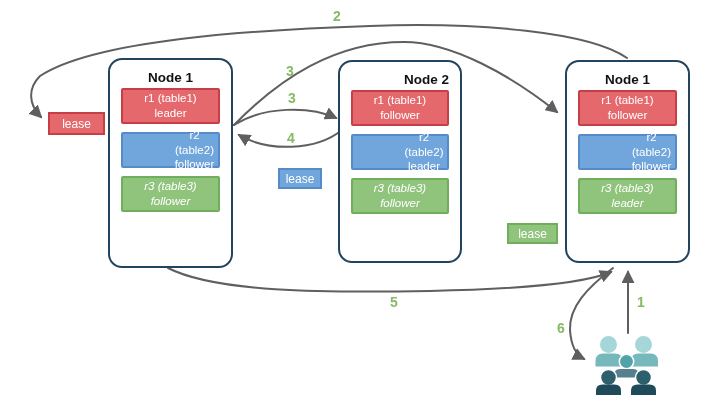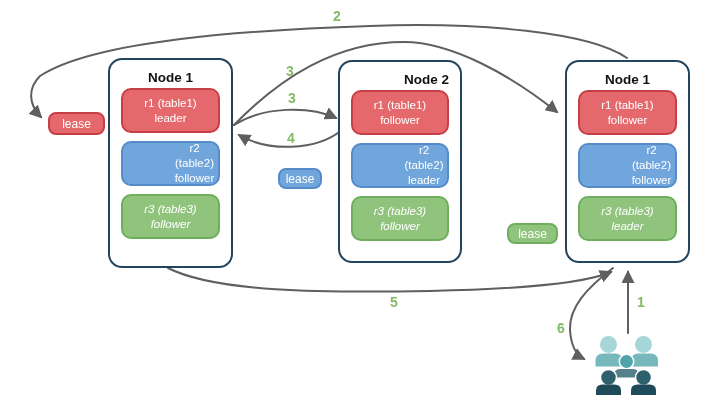--- a/index.html
+++ b/index.html
@@ -27,33 +27,33 @@
     padding: 8px 11px;
     display: flex; flex-direction: column;
     z-index: 2;
   }
   .node-title {
     text-align: center; font-weight: bold; font-size: 13.5px;
     color: #111111; line-height: 20px; 
   }
   .replicas { display: flex; flex-direction: column; gap: 8px; }
   .replica {
-    height: 45px; border-radius: 10px; border: 2px solid;
+    height: 36px; border-radius: 2px; border: 2px solid;
     display: flex; flex-direction: column; align-items: center; justify-content: center;
     color: #ffffff; font-size: 11.5px; line-height: 1.3; text-align: center;
   }
   .replica.red   { background: var(--red-fill,  #E5696C); border-color: var(--red-stroke,  #C63F46); }
   .replica.blue  { background: var(--blue-fill, #70A6DC); border-color: var(--blue-stroke, #568BC9); padding-left: 48px; }
   .replica.green { background: var(--green-fill,#90C47D); border-color: var(--green-stroke,#6FAE5D); font-style: italic; }
 
   .lease {
     position: absolute; z-index: 3;
     display: flex; align-items: center; justify-content: center;
     color: #ffffff; font-size: 12px;
-    border-radius: 8px; border: 2px solid;
+    border-radius: 0; border: 2px solid;
   }
   .lease.red   { left: 48px;  top: 112px; width: 57px; height: 23px;
                  background: var(--red-fill,  #E5696C); border-color: var(--red-stroke,  #C63F46); }
   .lease.blue  { left: 278px; top: 168px; width: 44px; height: 21px;
                  background: var(--blue-fill, #70A6DC); border-color: var(--blue-stroke, #568BC9); }
   .lease.green { left: 507px; top: 223px; width: 51px; height: 21px;
                  background: var(--green-fill,#90C47D); border-color: var(--green-stroke,#6FAE5D); }
 
   .num-label {
     position: absolute; z-index: 4;

